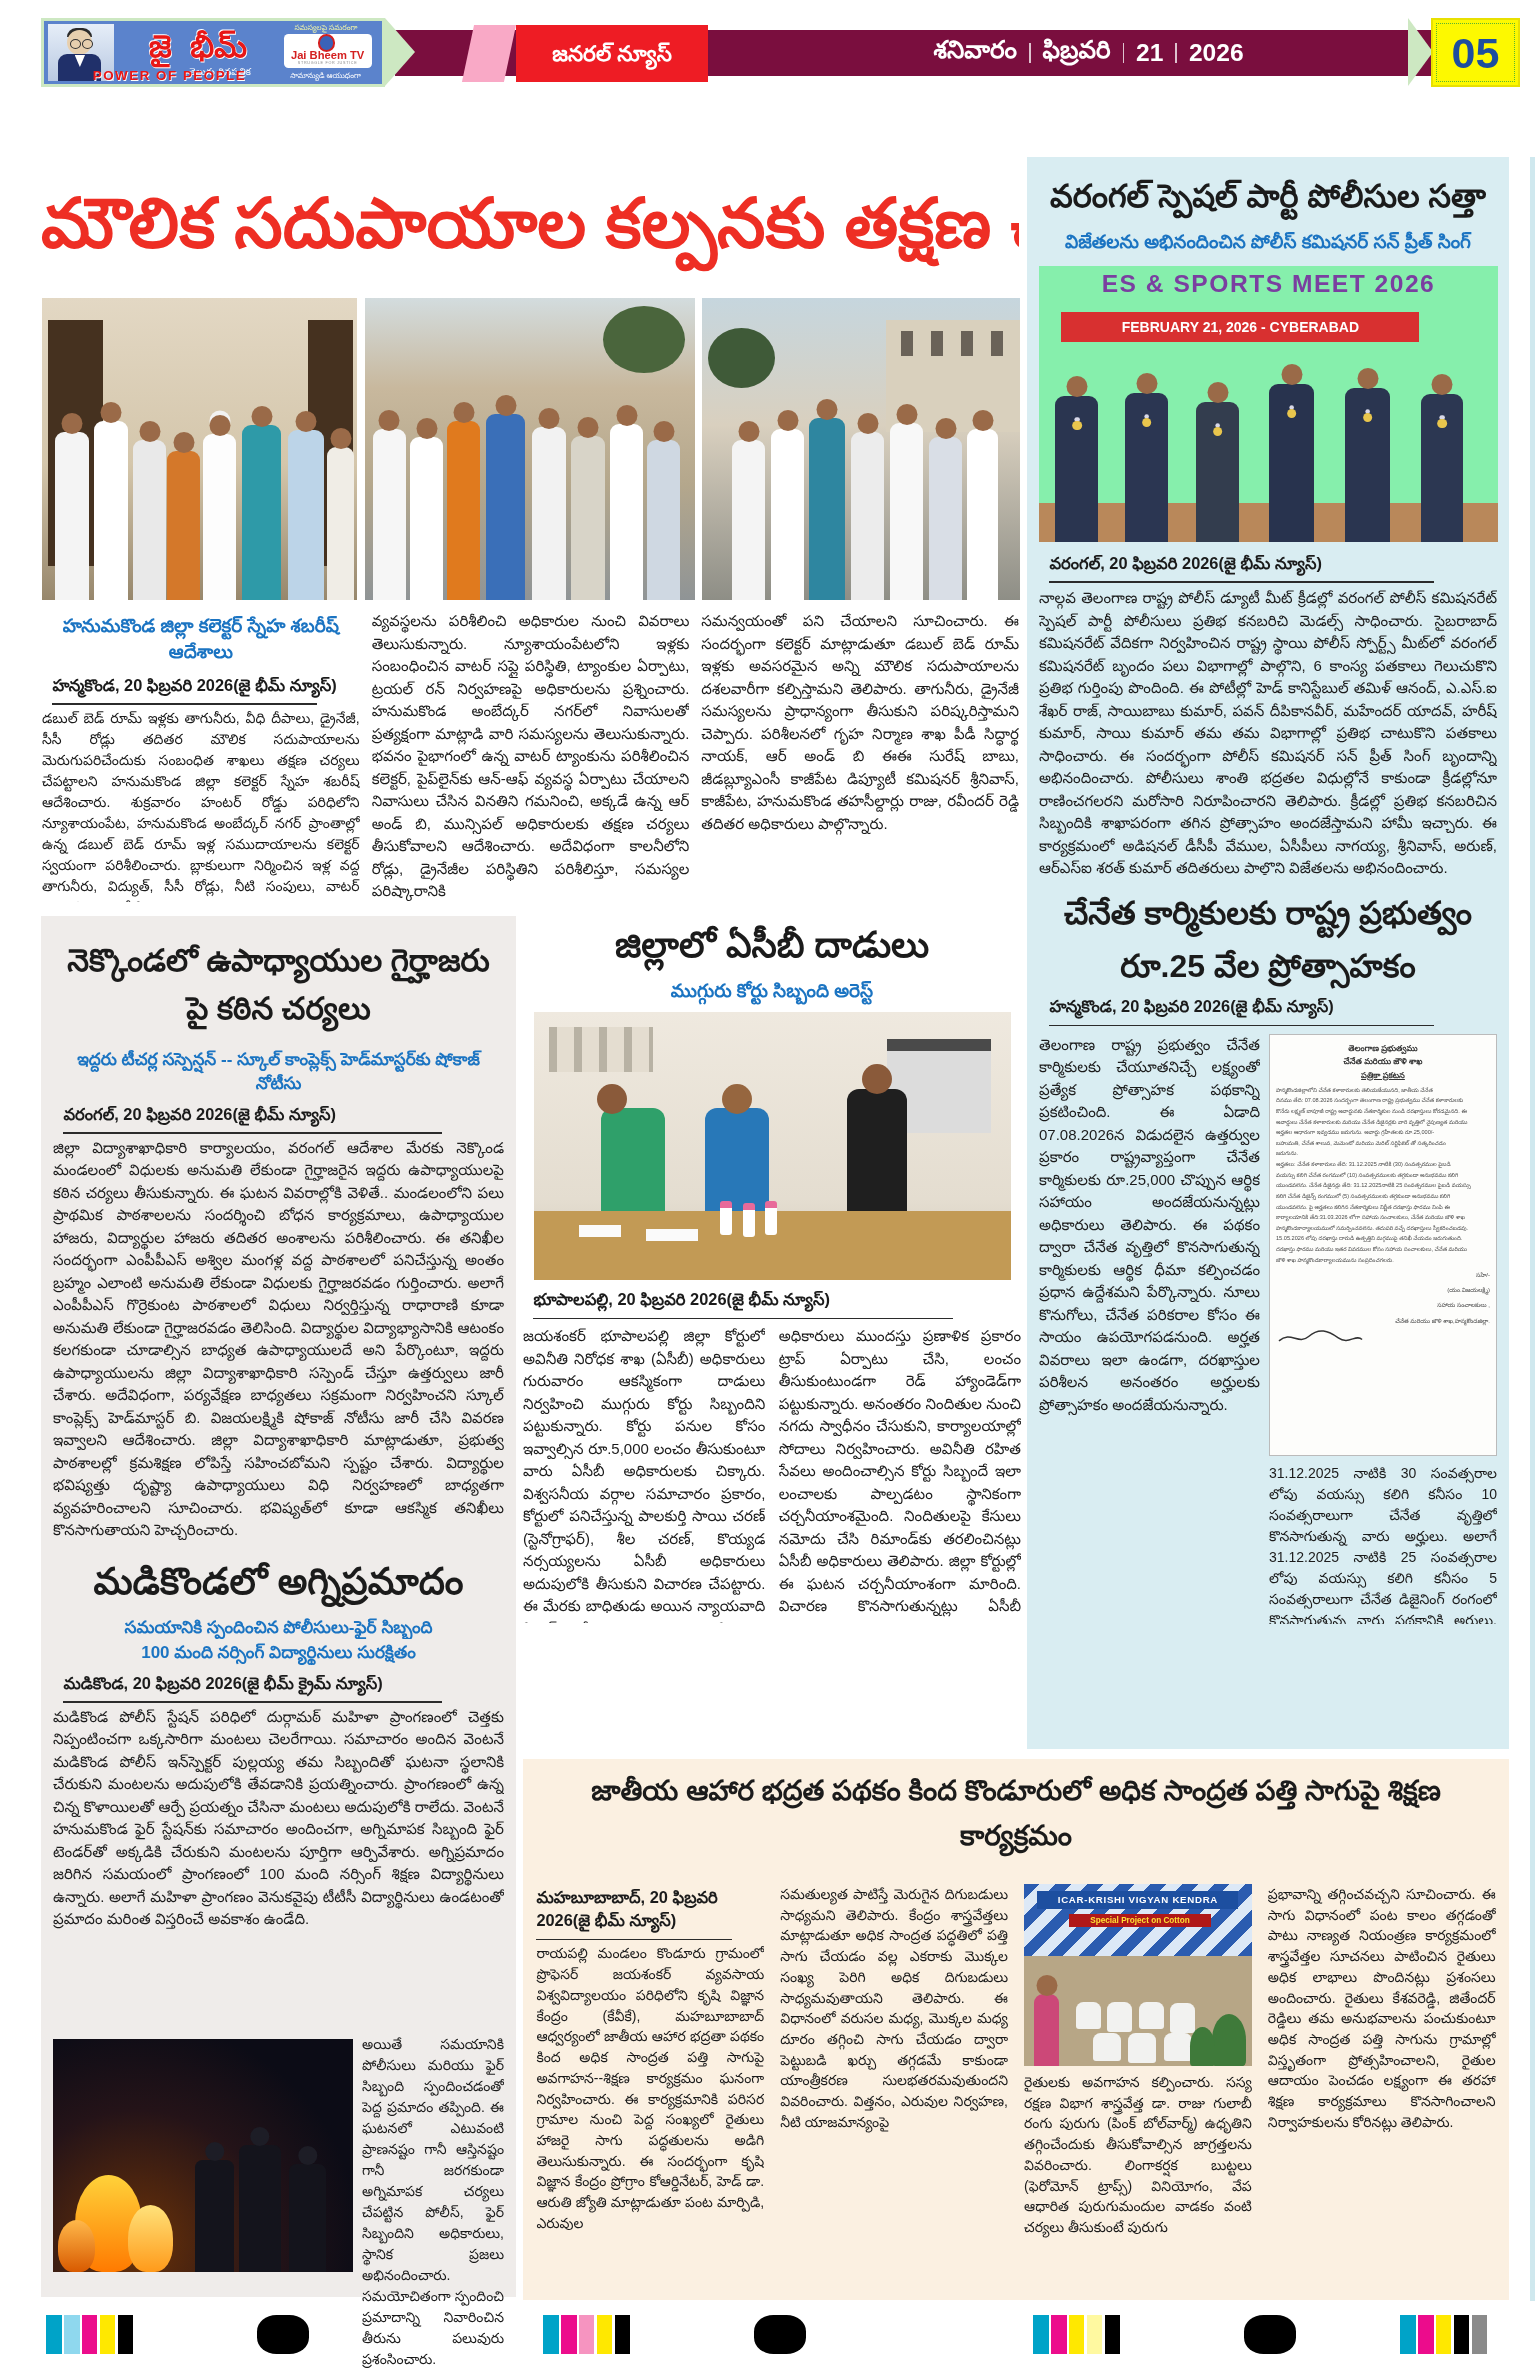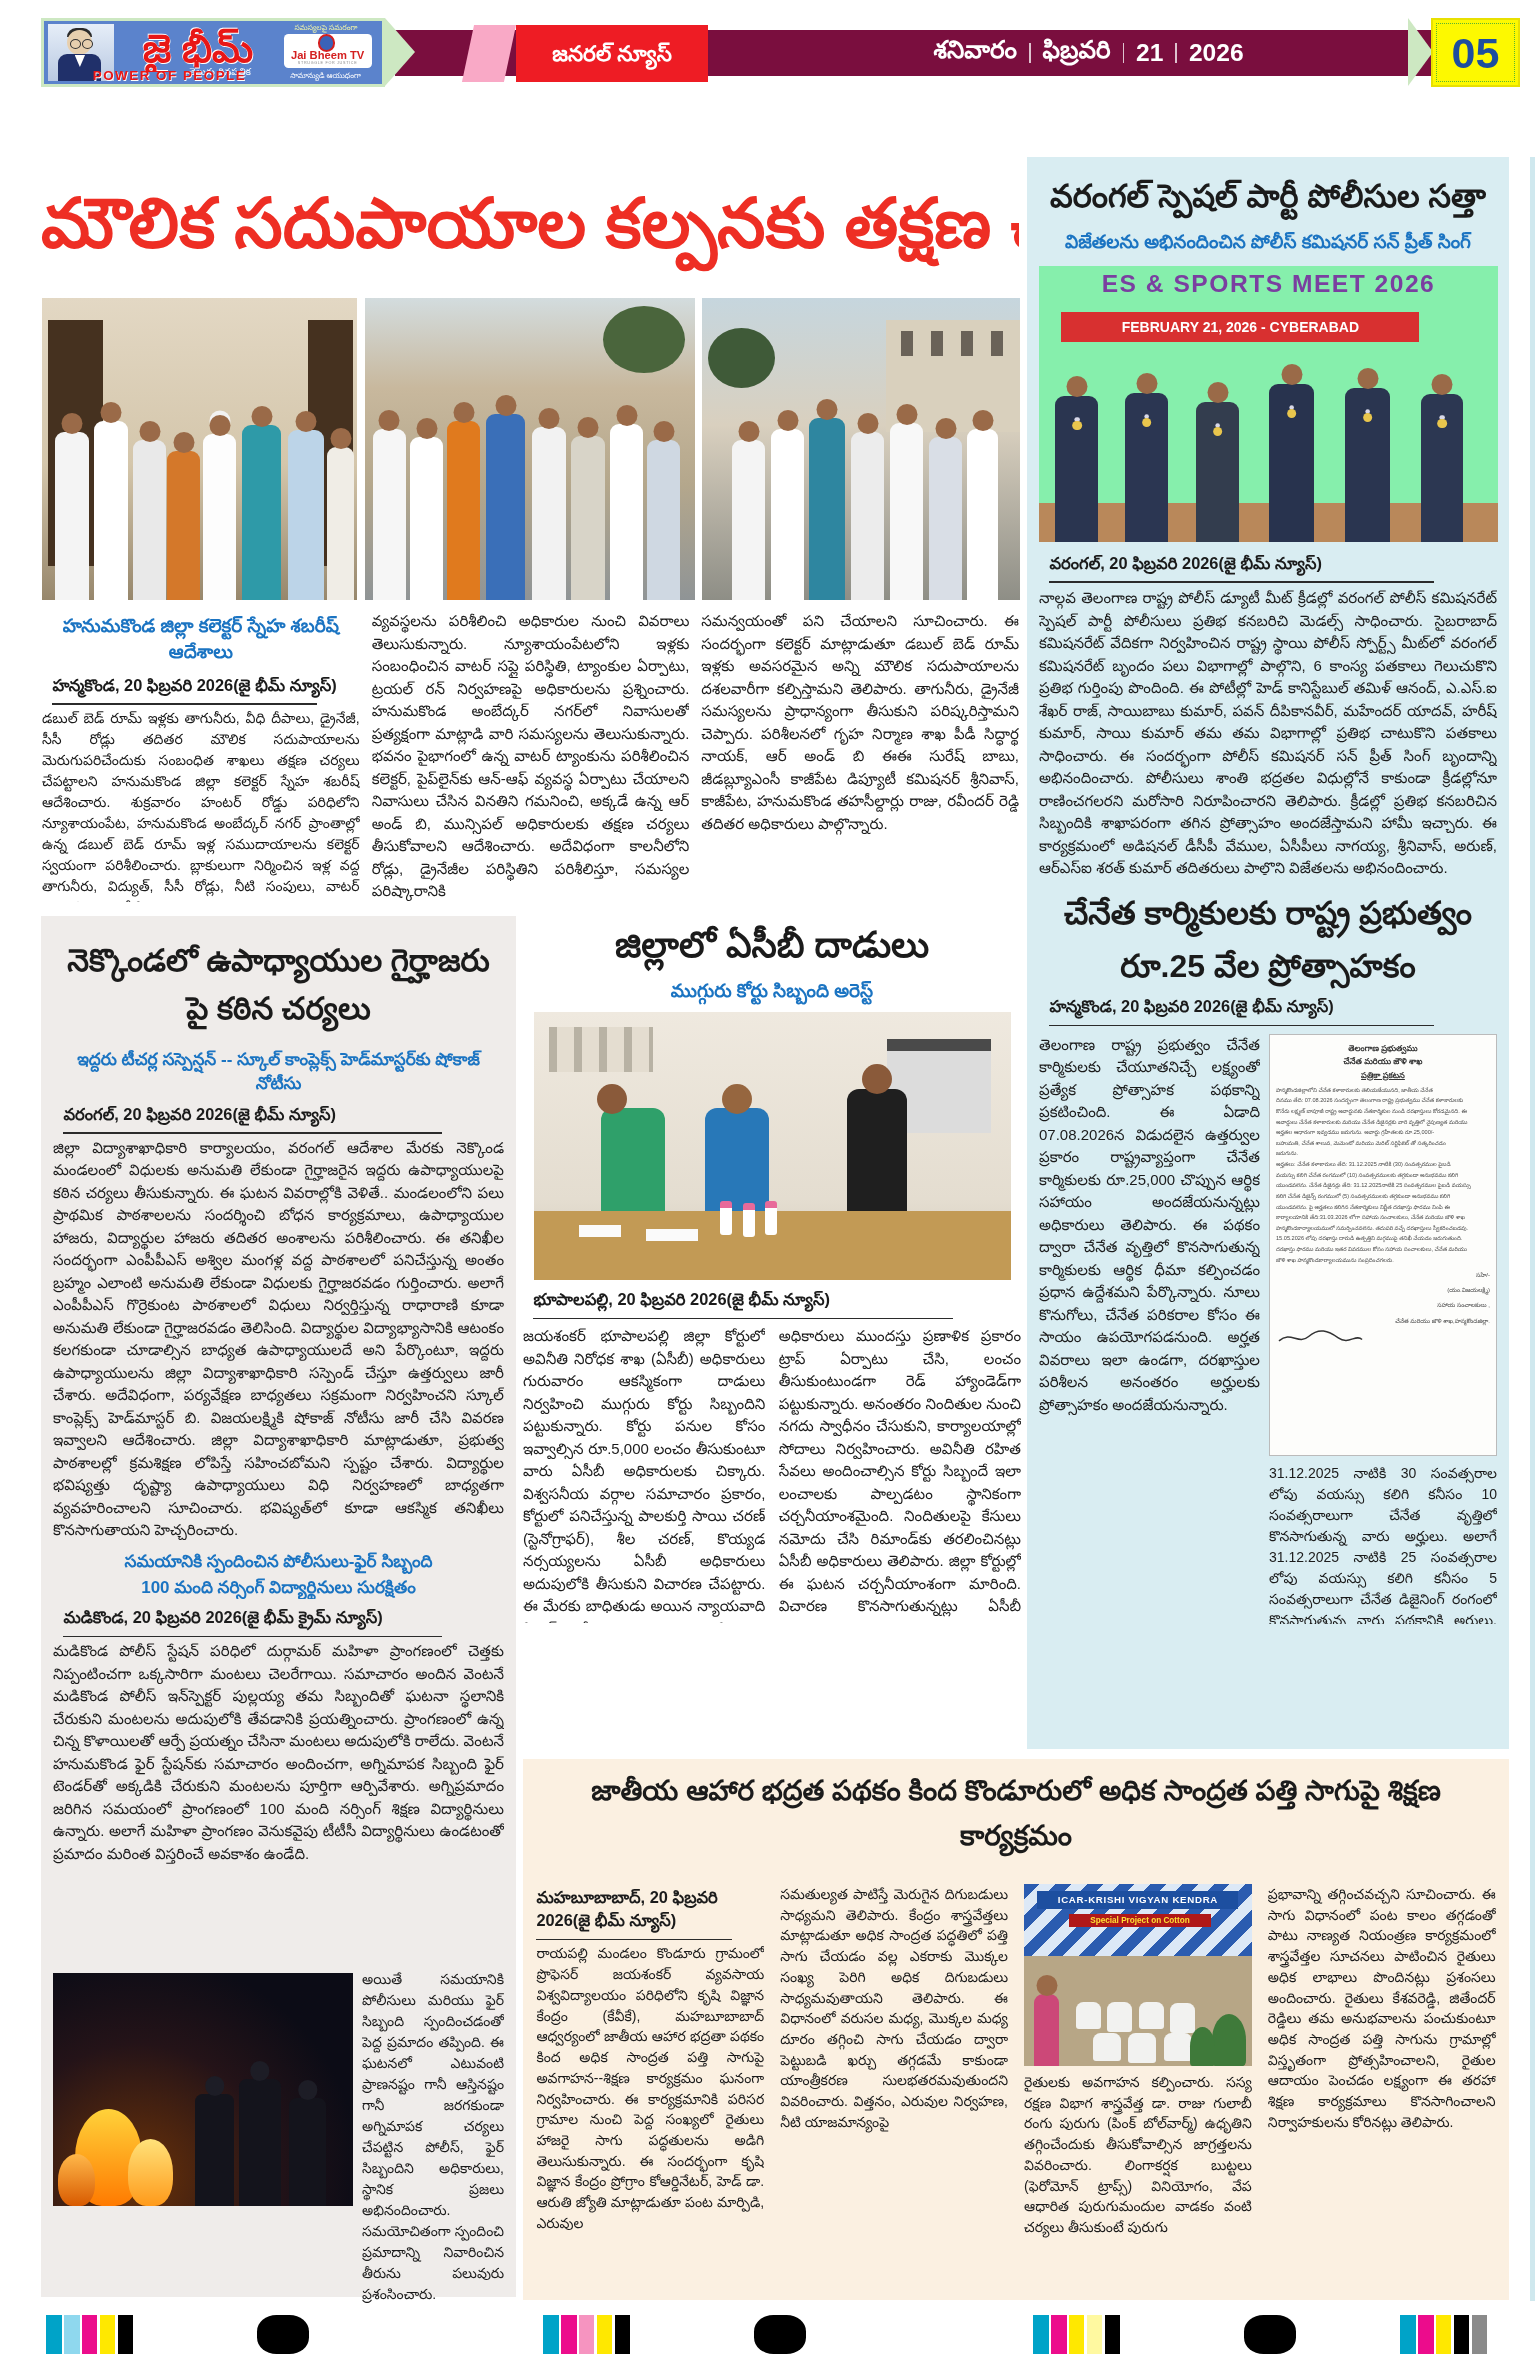--- a/index.html
+++ b/index.html
@@ -10,21 +10,21 @@
 
   
   .logo-box{left:41px;top:18px;width:344px;height:69px;background:#5b83cc;border:3px solid #cde8c2;box-sizing:border-box;}
   .portrait{position:absolute;left:3.7px;top:3px;width:66px;height:57px;background:linear-gradient(#e6eef8,#b9c9e2);overflow:hidden;}
   .por-head{position:absolute;left:19.4px;top:6px;width:25px;height:25px;border-radius:50%;background:#e7cfae;}
   .por-hair{position:absolute;left:19.4px;top:3.7px;width:25px;height:9px;border-radius:12px 12px 0 0;background:#2b2b2b;}
   .por-glass{position:absolute;left:22.4px;top:15px;width:9px;height:7.5px;border:1.5px solid #333;border-radius:50%;background:transparent;}
   .por-glass2{left:34px;}
   .por-suit{position:absolute;left:10.4px;top:30px;width:43px;height:27px;border-radius:9px 9px 0 0;background:#20306a;}
   .por-collar{position:absolute;left:27px;top:31px;width:10.4px;height:12px;background:#fff;clip-path:polygon(50% 100%,0 0,100% 0);}
-  .mast-title{position:absolute;left:72px;top:4.5px;width:164px;height:46px;color:#e81717;font-weight:bold;font-size:39px;line-height:45px;text-align:center;text-shadow:0.7px 0.7px 0 #fff,-0.7px -0.7px 0 #fff;}
+  .mast-title{position:absolute;left:72px;top:4.5px;width:164px;height:46px;color:#e81717;font-weight:bold;font-size:31px;line-height:45px;text-align:center;text-shadow:0.7px 0.7px 0 #fff,-0.7px -0.7px 0 #fff;font-family:Liberation Mono, monospace;}
   .mast-sub{position:absolute;left:112px;top:45px;width:127px;font-size:9.7px;color:#fff;text-align:center;}
   .mast-power{position:absolute;left:6px;bottom:1.5px;width:239px;font-size:13.4px;font-weight:bold;color:#e81717;letter-spacing:1.5px;text-align:center;text-shadow:0.7px 0.7px 0 #fff;}
   .mast-tag-top{position:absolute;right:7.5px;top:2.2px;width:97px;font-size:7.5px;color:#f3f7a8;text-align:center;}
   .tv-box{position:absolute;right:10.4px;top:12.7px;width:88px;height:34px;background:#fff;border-radius:4.5px;text-align:center;overflow:hidden;}
   .tv-emblem{position:absolute;left:34px;top:0.7px;width:13.4px;height:13.4px;border-radius:50%;border:2.2px solid #d42020;background:#3a62b8;}
   .tv-name{position:absolute;left:0;top:15px;width:88px;font-size:11.2px;font-weight:bold;color:#d42020;}
   .tv-just{position:absolute;left:0;top:27px;width:88px;font-size:3.7px;color:#888;letter-spacing:0.7px;}
   .mast-tag-bottom{position:absolute;right:4.5px;bottom:2.2px;width:104px;font-size:7.5px;color:#ffffff;text-align:center;}
   .logo-arrow{left:385px;top:18px;width:0;height:0;border-top:34px solid transparent;border-bottom:34px solid transparent;border-left:30px solid #cde8c2;}
   .topbar{left:395px;top:30px;width:1036px;height:46px;background:#7a0e3e;}
@@ -225,20 +225,21 @@
   </div>
 
   <div class="abs left-box">
     <div class="l-head txt" style="height:104px;">నెక్కొండలో ఉపాధ్యాయుల గైర్హాజరు పై కఠిన చర్యలు</div>
     <div class="blue-sub l-sub txt">ఇద్దరు టీచర్ల సస్పెన్షన్ -- స్కూల్ కాంప్లెక్స్ హెడ్‌మాస్టర్‌కు షోకాజ్ నోటీసు</div>
     <div class="dateline txt">
       <span>వరంగల్, 20 ఫిబ్రవరి 2026(జై భీమ్ న్యూస్)</span><span class="rule"></span>
     </div>
     <div class="body-t txt" style="height:406px;">జిల్లా విద్యాశాఖాధికారి కార్యాలయం, వరంగల్ ఆదేశాల మేరకు నెక్కొండ మండలంలో విధులకు అనుమతి లేకుండా గైర్హాజరైన ఇద్దరు ఉపాధ్యాయులపై కఠిన చర్యలు తీసుకున్నారు. ఈ ఘటన వివరాల్లోకి వెళితే.. మండలంలోని పలు ప్రాథమిక పాఠశాలలను సందర్శించి బోధన కార్యక్రమాలు, ఉపాధ్యాయుల హాజరు, విద్యార్థుల హాజరు తదితర అంశాలను పరిశీలించారు. ఈ తనిఖీల సందర్భంగా ఎంపీపీఎస్ అశ్విల మంగళ్ల వద్ద పాఠశాలలో పనిచేస్తున్న అంతం బ్రహ్మం ఎలాంటి అనుమతి లేకుండా విధులకు గైర్హాజరవడం గుర్తించారు. అలాగే ఎంపీపీఎస్ గొర్రెకుంట పాఠశాలలో విధులు నిర్వర్తిస్తున్న రాధారాణి కూడా అనుమతి లేకుండా గైర్హాజరవడం తెలిసింది. విద్యార్థుల విద్యాభ్యాసానికి ఆటంకం కలగకుండా చూడాల్సిన బాధ్యత ఉపాధ్యాయులదే అని పేర్కొంటూ, ఇద్దరు ఉపాధ్యాయులను జిల్లా విద్యాశాఖాధికారి సస్పెండ్ చేస్తూ ఉత్తర్వులు జారీ చేశారు. అదేవిధంగా, పర్యవేక్షణ బాధ్యతలు సక్రమంగా నిర్వహించని స్కూల్ కాంప్లెక్స్ హెడ్‌మాస్టర్ బి. విజయలక్ష్మికి షోకాజ్ నోటీసు జారీ చేసి వివరణ ఇవ్వాలని ఆదేశించారు. జిల్లా విద్యాశాఖాధికారి మాట్లాడుతూ, ప్రభుత్వ పాఠశాలల్లో క్రమశిక్షణ లోపిస్తే సహించబోమని స్పష్టం చేశారు. విద్యార్థుల భవిష్యత్తు దృష్ట్యా ఉపాధ్యాయులు విధి నిర్వహణలో బాధ్యతగా వ్యవహరించాలని సూచించారు. భవిష్యత్‌లో కూడా ఆకస్మిక తనిఖీలు కొనసాగుతాయని హెచ్చరించారు.</div>
 
+    <div class="fire-head txt">మడికొండలో అగ్నిప్రమాదం</div>
     <div class="blue-sub l-sub txt" style="margin-bottom:0;">సమయానికి స్పందించిన పోలీసులు-ఫైర్ సిబ్బంది</div>
     <div class="blue-sub l-sub txt" style="margin-top:1.5px;">100 మంది నర్సింగ్ విద్యార్థినులు సురక్షితం</div>
     <div class="dateline txt">
       <span>మడికొండ, 20 ఫిబ్రవరి 2026(జై భీమ్ క్రైమ్ న్యూస్)</span><span class="rule"></span>
     </div>
     <div class="body-t txt" style="height:321px;">మడికొండ పోలీస్ స్టేషన్ పరిధిలో దుర్గామఠ్ మహిళా ప్రాంగణంలో చెత్తకు నిప్పంటించగా ఒక్కసారిగా మంటలు చెలరేగాయి. సమాచారం అందిన వెంటనే మడికొండ పోలీస్ ఇన్‌స్పెక్టర్ పుల్లయ్య తమ సిబ్బందితో ఘటనా స్థలానికి చేరుకుని మంటలను అదుపులోకి తేవడానికి ప్రయత్నించారు. ప్రాంగణంలో ఉన్న చిన్న కొళాయిలతో ఆర్పే ప్రయత్నం చేసినా మంటలు అదుపులోకి రాలేదు. వెంటనే హనుమకొండ ఫైర్ స్టేషన్‌కు సమాచారం అందించగా, అగ్నిమాపక సిబ్బంది ఫైర్ టెండర్‌తో అక్కడికి చేరుకుని మంటలను పూర్తిగా ఆర్పివేశారు. అగ్నిప్రమాదం జరిగిన సమయంలో ప్రాంగణంలో 100 మంది నర్సింగ్ శిక్షణ విద్యార్థినులు ఉన్నారు. అలాగే మహిళా ప్రాంగణం వెనుకవైపు టీటీసీ విద్యార్థినులు ఉండటంతో ప్రమాదం మరింత విస్తరించే అవకాశం ఉండేది.</div>
     <div class="fire-row">
       <div class="fire-photo">
         <div class="flame" style="left:22.4px;bottom:0;width:67px;height:97px;background:linear-gradient(#ffd23a,#ff7a00);"></div>
         <div class="flame" style="left:75px;bottom:0;width:45px;height:67px;background:linear-gradient(#ffe27a,#ff9a1a);"></div>

